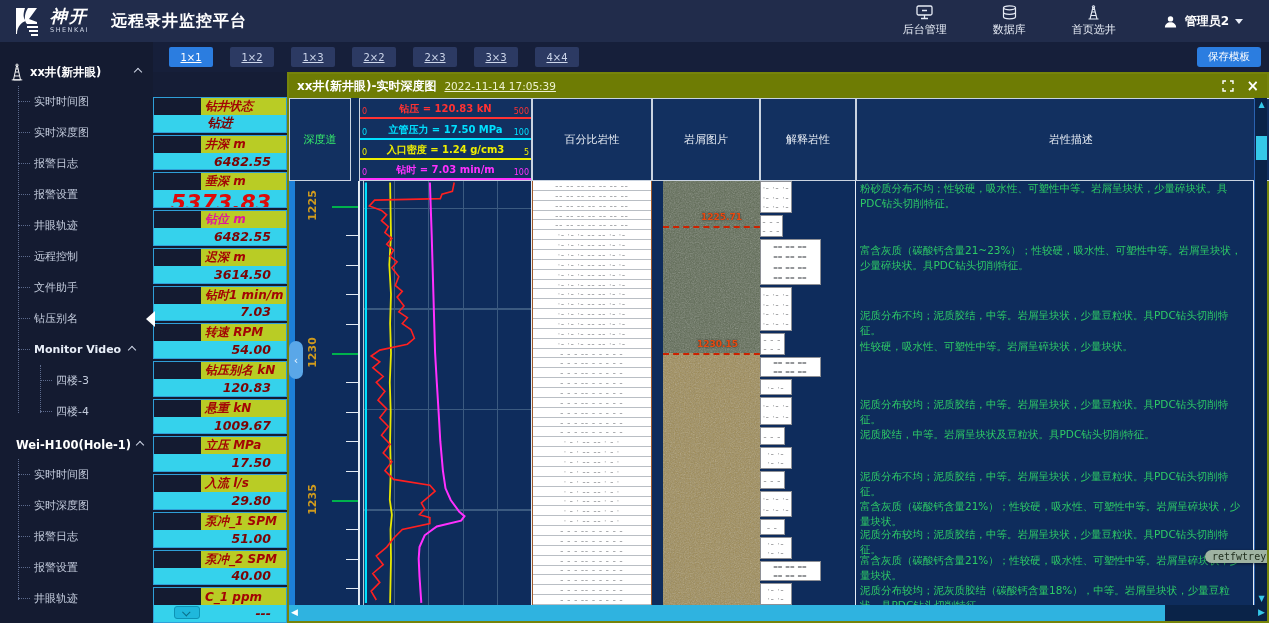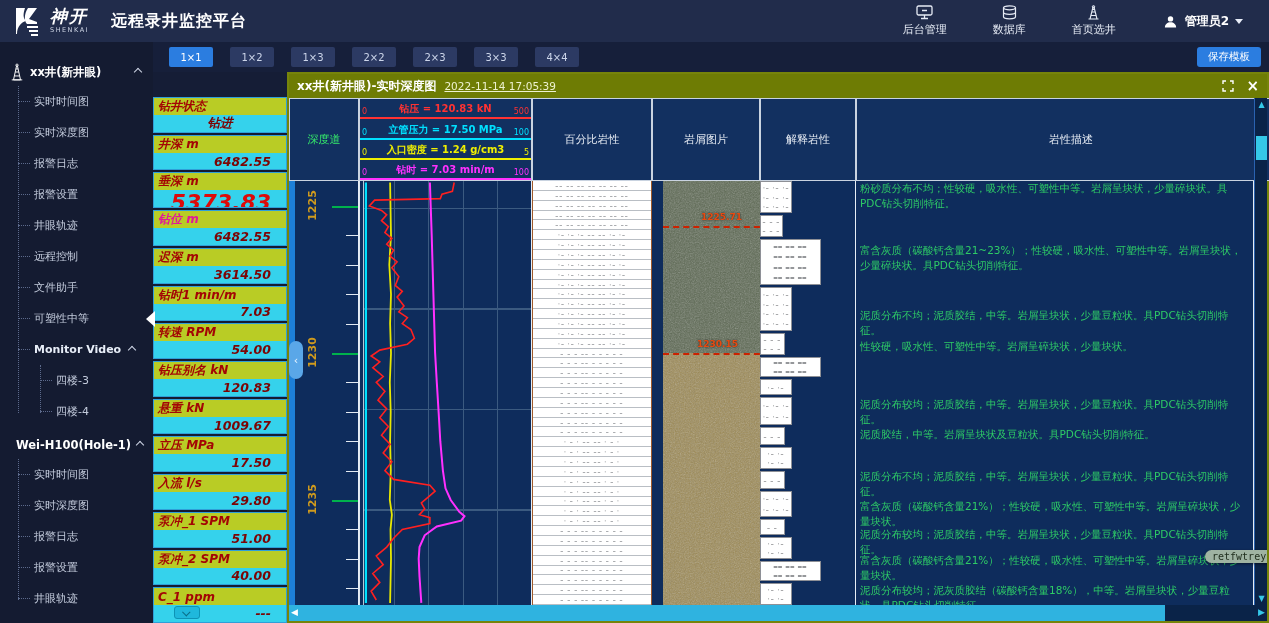--- a/index.html
+++ b/index.html
@@ -24,21 +24,21 @@
   .nav-label { color:#e6ebf5; font-size:11px; }
   .user-item { display:flex; flex-direction:row; align-items:center; gap:6px; }
   .avatar { width:20px; height:20px; }
   .user-name { color:#fff; font-size:12px; font-weight:bold; }
   .caret-down { width:0; height:0; border-left:4px solid transparent; border-right:4px solid transparent; border-top:5px solid #e8edf8; }
 
   
   .toolbar { position:absolute; left:153px; top:42px; width:1116px; height:30px; background:#161f3a; z-index:20; }
   .layout-btns { position:absolute; left:16px; top:5px; display:flex; gap:17px; }
   .layout-btn { width:44px; height:20px; background:#2c3a63; color:#cdd6ea; font-size:10px;
-    display:flex; align-items:center; justify-content:center; border-radius:2px; cursor:pointer; }
+    display:flex; align-items:center; justify-content:center; border-radius:2px; cursor:pointer;text-decoration:underline; }
   .layout-btn.active { background:#2b7de0; color:#fff; }
   .save-btn { position:absolute; right:8px; top:5px; width:64px; height:20px; background:#2b7de0; color:#fff;
     font-size:10.5px; display:flex; align-items:center; justify-content:center; border-radius:3px; cursor:pointer; }
 
   
   .sidebar { position:absolute; left:0; top:42px; width:153px; height:581px; background:#141b31; overflow:hidden; z-index:25; }
   .well-header { display:flex; align-items:center; gap:6px; padding:10px 6px 6px 10px; height:32px; cursor:pointer; }
   .well-header:first-child { margin-top:12px; }
   .well-name { color:#ffffff; font-size:11.5px; font-weight:bold; flex:1; white-space:nowrap; }
   .chev { width:6px; height:6px; border-top:1.5px solid #cfd6e6; border-right:1.5px solid #cfd6e6;
@@ -53,21 +53,21 @@
   .tree-sub { position:relative; margin-left:22px; }
   .tree-sub:before { content:""; position:absolute; left:0; top:0; bottom:14px; border-left:1px dotted #5c6a8c; }
   .sidebar-collapse { position:absolute; left:146px; top:311px; width:0; height:0; z-index:40;
     border-top:8px solid transparent; border-bottom:8px solid transparent; border-right:9px solid #ffffff; cursor:pointer; }
 
   
   .param-panel { position:absolute; left:153px; top:97px; width:134px; height:526px;
     display:flex; flex-direction:column; gap:2px; z-index:20; background:#141b31; }
   .param-box { flex:1; display:flex; flex-direction:column; border:1px solid #2f9fd8; overflow:hidden; }
   .param-label { flex:1; background:#b9cc25; color:#a30505; font-size:12px; font-weight:bold; font-style:italic;
-    display:flex; align-items:center; padding-left:4px; white-space:nowrap; }
+    display:flex; align-items:center; padding-left:4px; white-space:nowrap;margin-left:47px; }
   .param-value { flex:1; background:#35d2ec; color:#7c0404; font-size:12.5px; font-weight:bold; font-style:italic;
     display:flex; align-items:center; justify-content:flex-end; padding-right:15px; position:relative; }
   .param-value.center { justify-content:center; padding-right:0; }
   .param-value.big { font-size:22px; color:#dd0a0a; }
   .param-dd { position:absolute; left:20px; top:1px; width:26px; height:13px; background:#1fb8dc; border:1px solid #0e93b5;
     border-radius:3px; display:flex; align-items:center; justify-content:center; cursor:pointer; }
   .param-dd i { width:6px; height:6px; border-left:1.5px solid #0b6e88; border-bottom:1.5px solid #0b6e88;
     transform:rotate(-45deg) translateY(-1px); }
 
   
@@ -230,21 +230,21 @@
           <div class="tree-item">
             <span>井眼轨迹</span>
           </div>
           <div class="tree-item">
             <span>远程控制</span>
           </div>
           <div class="tree-item">
             <span>文件助手</span>
           </div>
           <div class="tree-item">
-            <span>可塑性中等</span>
+            <span>钻压别名</span>
           </div>
           <div class="tree-item bold">
             <span>Monitor Video</span>
             <span class="chev"></span>
           </div>
           <div class="tree-sub">
             <div class="tree-item">
               <span>四楼-3</span>
             </div>
             <div class="tree-item">
@@ -349,21 +349,21 @@
       <span class="win-date">2022-11-14 17:05:39</span>
       <span class="win-icons">
         <svg width="12" height="12" viewBox="0 0 12 12">
           <path d="M1 4 V1 h3 M8 1 h3 v3 M11 8 v3 h-3 M4 11 H1 V8" fill="none" stroke="#ffffff" stroke-width="1.4"></path>
         </svg>
         <span class="win-close">×</span>
       </span>
     </div>
 
     <div class="hdr-band">
-      <div class="hdr-col" style="left:0;width:70px;color:#35e86a;">深度道</div>
+      <div class="hdr-col" style="left:0;width:62px;color:#35e86a;">深度道</div>
       <div class="legend-col" id="legend-col" style="left:70px;width:173px;">
           <div class="legend-row" style="color: rgb(255, 50, 50); border-bottom: 2px solid rgb(255, 50, 50);">
             <span class="min">0</span>
             <span>钻压 = 120.83 kN</span>
             <span class="max">500</span>
           </div>
           <div class="legend-row" style="color: rgb(0, 224, 255); border-bottom: 2px solid rgb(0, 224, 255);">
             <span class="min">0</span>
             <span>立管压力 = 17.50 MPa</span>
             <span class="max">100</span>

